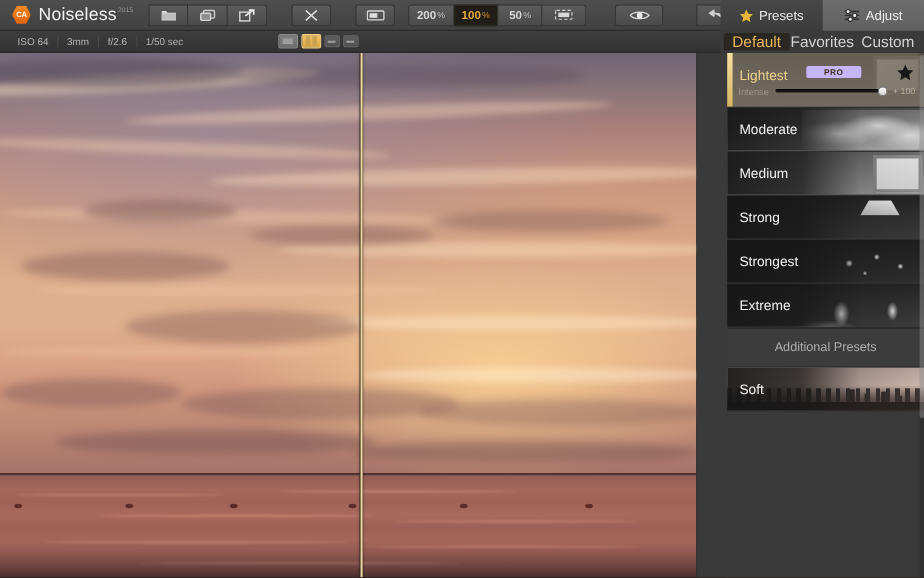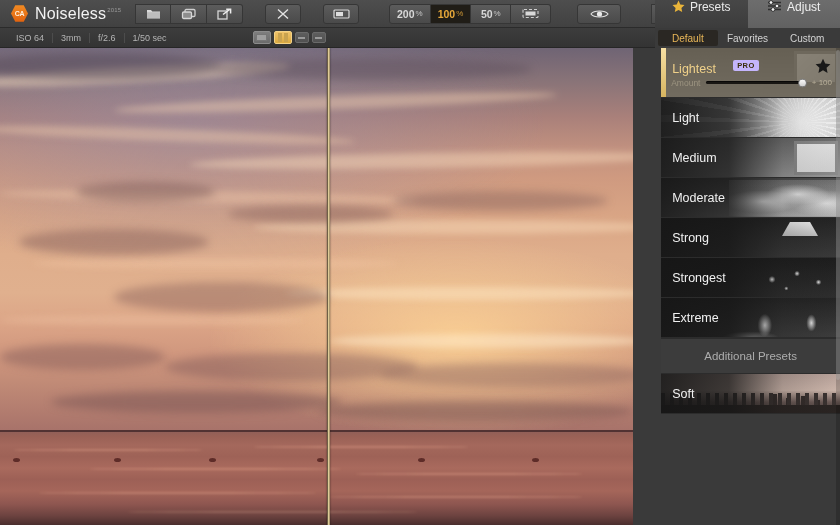--- a/index.html
+++ b/index.html
@@ -36,41 +36,41 @@
     background:linear-gradient(#5c5c5c,#4a4a4a);
     border:1px solid #363636;
     display:flex;align-items:center;justify-content:center;
     cursor:pointer;
   }
   .tbtn+.tbtn { border-left:none; }
   .tbgroup:first-of-type .tbtn:first-child { border-radius:3px 0 0 3px; }
   .tbgroup .tbtn:last-child { border-radius:0 3px 3px 0; }
   .tbgroup.single .tbtn { border-radius:3px; }
   .tbtn svg { display:block; }
-  .zgroup { display:flex; align-items:center; margin-left:30px; }
+  .zgroup { display:flex; align-items:center; margin-left:12px; }
   .zbtn {
     height:20px; min-width:40px; padding:0 7px;
     background:linear-gradient(#5c5c5c,#4a4a4a);
     border:1px solid #363636; border-left:none;
     color:#d8d8d8; font-size:10.5px; font-weight:bold;
     display:flex;align-items:center;justify-content:center;cursor:pointer;
   }
   .zbtn:first-child { border-left:1px solid #363636; border-radius:3px 0 0 3px; }
   .zbtn:last-child { border-radius:0 3px 3px 0; }
   .zbtn.active { background:#201d17; color:#e8a93a; }
   .zpct { font-size:8px; font-weight:normal; margin-left:1px; opacity:.85;}
   .spacer { flex:1 1 auto; }
 
   
   .righttabs {
     position:absolute; right:0; top:0; width:185px; height:28px;
     display:flex; z-index:31;
   }
   .rtab {
-    flex:1; display:flex; justify-content:center; gap:5px;
+    flex:1; display:flex; align-items:center; justify-content:center; gap:5px;
     font-size:12px; cursor:pointer;
   }
   .rtab.active { background:linear-gradient(#474747,#3c3c3c); color:#e9e9e9; }
   .rtab.inactive { background:linear-gradient(#6d6d6d,#616161); color:#efefef; }
 
   
   .infobar {
     height:20px; flex:0 0 20px; display:flex; align-items:center;
     background:linear-gradient(#3d3d3d,#333333);
     border-bottom:1px solid #262626;
@@ -100,21 +100,21 @@
     border-left:1px solid #4c4c4c; line-height:10px;
   }
 
   
   .subtabs {
     position:absolute; right:0; top:28px; width:185px; height:20px;
     display:flex; background:#3a3a3a; z-index:21; padding:2px 3px;
   }
   .stab {
     flex:1; display:flex;align-items:center;justify-content:center;
-    font-size:10px; color:#d3d3d3; cursor:pointer; border-radius:2px;
+    font-size:14px; color:#d3d3d3; cursor:pointer; border-radius:2px;
   }
   .stab.active { background:#2a2723; color:#e9b758; }
 
   
   .main { flex:1 1 auto; display:flex; position:relative; overflow:hidden;gap:28px; }
 
   
   .canvas { position:relative; width:655px; height:477px; overflow:hidden; background:#1a1512; }
   .photo { position:absolute; inset:0; }
 
@@ -174,21 +174,21 @@
   .prow.selected { height:50px; flex:0 0 50px; }
   .prow.selected .plabel { top:14px; transform:none; color:#f0d18a; font-weight:500; }
   .selbar {
     position:absolute; left:0; top:0; bottom:0; width:5px;
     background:linear-gradient(#f7e0a4,#d7b560); z-index:6;
   }
   .selbg { position:absolute; inset:0; background:rgba(116,106,84,.55); }
   .probadge {
     position:absolute; left:72px; top:12px; z-index:5;
     background:#c4b5fd; color:#3a2e0c; font-size:7.5px; font-weight:bold;
-    padding:1px 4px; border-radius:2px; letter-spacing:.4px;
+    padding:1px 16px; border-radius:2px; letter-spacing:.4px;
   }
   .starbtn { position:absolute; right:9px; top:10px; z-index:5; cursor:pointer; }
   .sliderwrap {
     position:absolute; left:10px; right:8px; bottom:8px; height:13px;
     display:flex; align-items:center; gap:6px; z-index:5;
   }
   .slabel { color:#9c9480; font-size:8.5px; white-space:nowrap; }
   .strack {
     flex:1; height:3px; background:#181613; border-radius:2px; position:relative;
     box-shadow:inset 0 1px 0 rgba(0,0,0,.6);
@@ -469,44 +469,39 @@
         <div class="selbg"></div>
         <div class="selbar"></div>
         <div class="plabel">Lightest</div>
         <div class="probadge">PRO</div>
         <div class="starbtn">
           <svg width="16" height="16" viewBox="0 0 13 13">
             <path d="M6.5 0.6l1.8 3.9 4.2.5-3.1 2.9.8 4.2-3.7-2.1-3.7 2.1.8-4.2L0.5 5l4.2-.5z" fill="#191919"></path>
           </svg>
         </div>
         <div class="sliderwrap">
-          <span class="slabel">Amount</span>
+          <span class="slabel">Intense</span>
           <div class="strack">
             <div class="sknob"></div>
           </div>
           <span class="sval">+ 100</span>
         </div>
       </div>
 
+
       <div class="prow">
-        <div class="thumb th-light"></div>
+        <div class="thumb th-moderate"></div>
         <div class="shade"></div>
-        <div class="plabel">Light</div>
+        <div class="plabel">Moderate</div>
       </div>
 
       <div class="prow">
         <div class="thumb th-medium"></div>
         <div class="shade"></div>
         <div class="plabel">Medium</div>
-      </div>
-
-      <div class="prow">
-        <div class="thumb th-moderate"></div>
-        <div class="shade"></div>
-        <div class="plabel">Moderate</div>
       </div>
 
 
       <div class="prow">
         <div class="thumb th-strong"></div>
         <div class="shade"></div>
         <div class="plabel">Strong</div>
       </div>
 
       <div class="prow">

